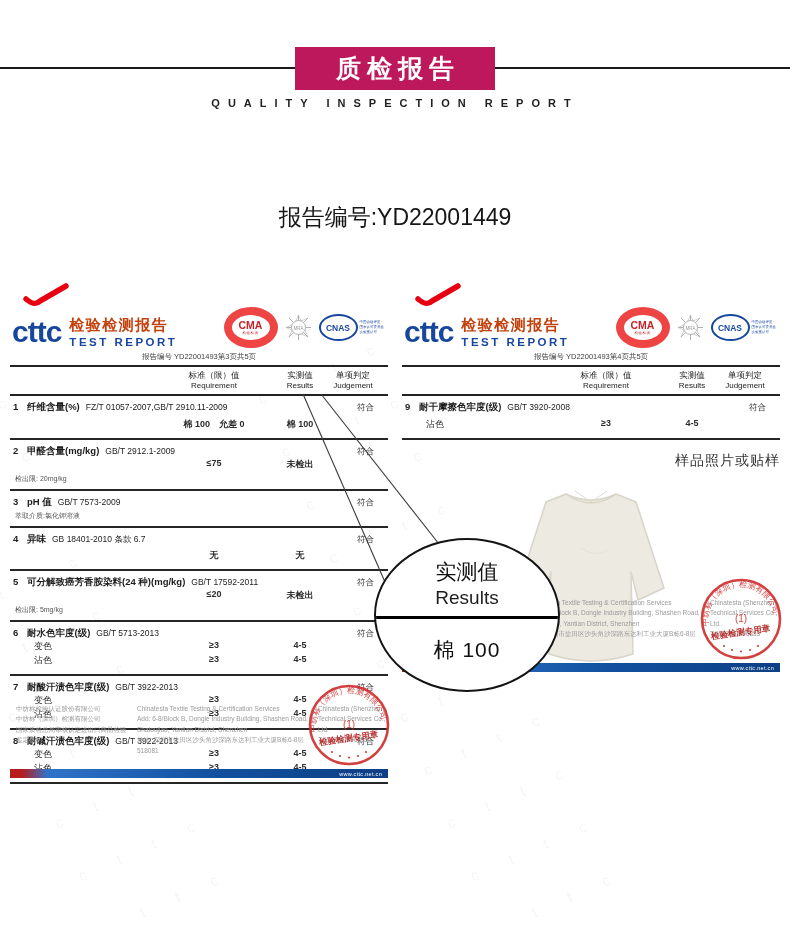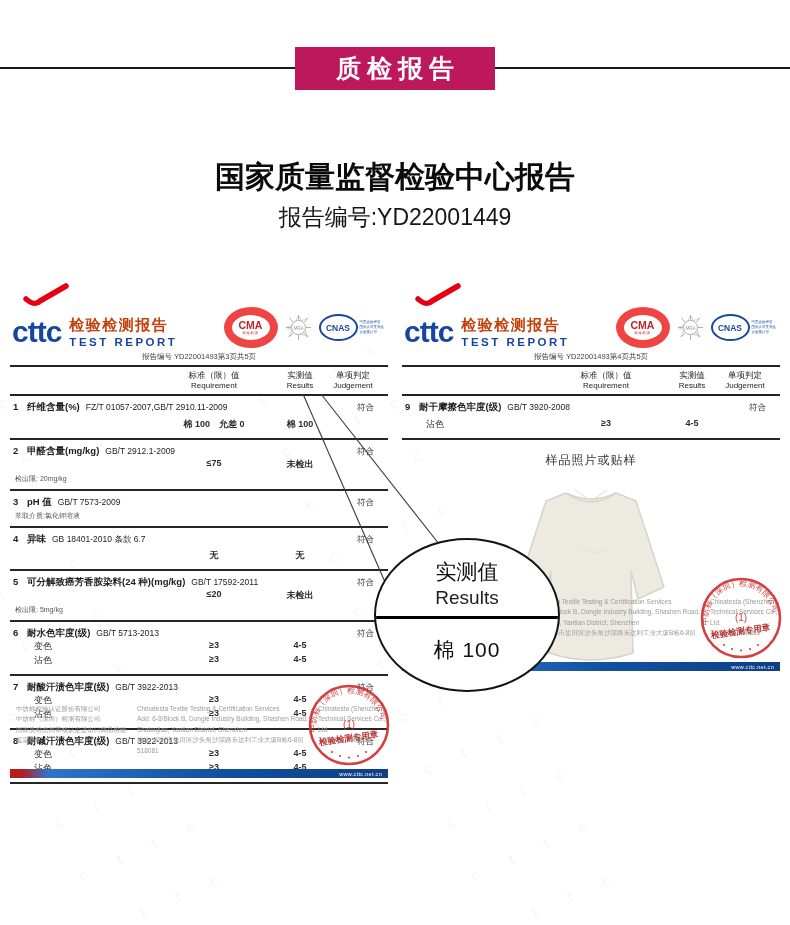--- a/index.html
+++ b/index.html
@@ -57,21 +57,21 @@
   .tnum{font-weight:bold;min-width:8px;padding-left:3px;}
   .tname{font-weight:bold;white-space:nowrap;}
   .tmethod{font-size:8.5px;white-space:nowrap;}
   .tjud{margin-left:auto;font-size:8.5px;padding-right:14px;color:#333;}
   .tsub{position:relative;height:14px;font-size:9px;color:#2b2b2b;}
   .tsublabel{position:absolute;left:24px;}
   .tsubreq{position:absolute;left:148px;width:112px;text-align:center;font-weight:600;}
   .tsubres{position:absolute;left:252px;width:76px;text-align:center;font-weight:600;}
   .tnote{font-size:7px;color:#555;padding-left:5px;height:9px;margin-top:2px;}
 
-  .sample-label{text-align:center;font-size:12px;color:#333;margin-top:12px;letter-spacing:1px;}
+  .sample-label{text-align:right;font-size:14px;color:#333;margin-top:12px;letter-spacing:1px;}
   .shirt{display:block;margin:8px auto 0;}
 
   
   .p-footer{position:absolute;left:0;right:0;bottom:0;height:96px;z-index:2;}
   .f-cols{position:absolute;left:6px;right:2px;bottom:28px;display:flex;gap:9px;
           font-size:6.5px;color:#9a9a9a;line-height:1.6;}
   .f-c1{width:112px;} .f-c2{width:172px;} .f-c3{flex:1;}
   .f-bar{position:absolute;left:0;right:0;bottom:6px;height:9px;
          background:linear-gradient(90deg,#b71c1c 0%,#b71c1c 3%,#2f74c9 10%,#11509f 55%,#0d3f85 100%);
          display:flex;align-items:center;justify-content:flex-end;padding-right:6px;box-sizing:border-box;}
@@ -88,22 +88,22 @@
   .mag-div{width:100%;height:3px;background:#000;margin-top:7px;}
   .mag-val{font-size:21px;color:#111;margin-top:17px;letter-spacing:1px;}
 </style>
 </head>
 <body>
 
 <div class="page">
 
   <div class="banner-line"></div>
   <div class="banner-box">质检报告</div>
-
-  <div class="h-title">国家质量监督检验中心报告</div>
+  <div class="banner-sub">QUALITY INSPECTION REPORT</div>
+
   <div class="h-no">报告编号:YD22001449</div>
 
   <div class="panel pl">
    <div class="p-inner">
     <div class="p-head">
       <div class="logo-wrap">
         <div class="logo-cttc">cttc</div>
         <svg class="logo-check" width="46" height="24" viewBox="0 0 46 24">
           <path d="M3 16 C9 21 13 22 17 18 L43 3" fill="none" stroke="#e60012" stroke-width="5.5" stroke-linecap="round"></path>
         </svg>

